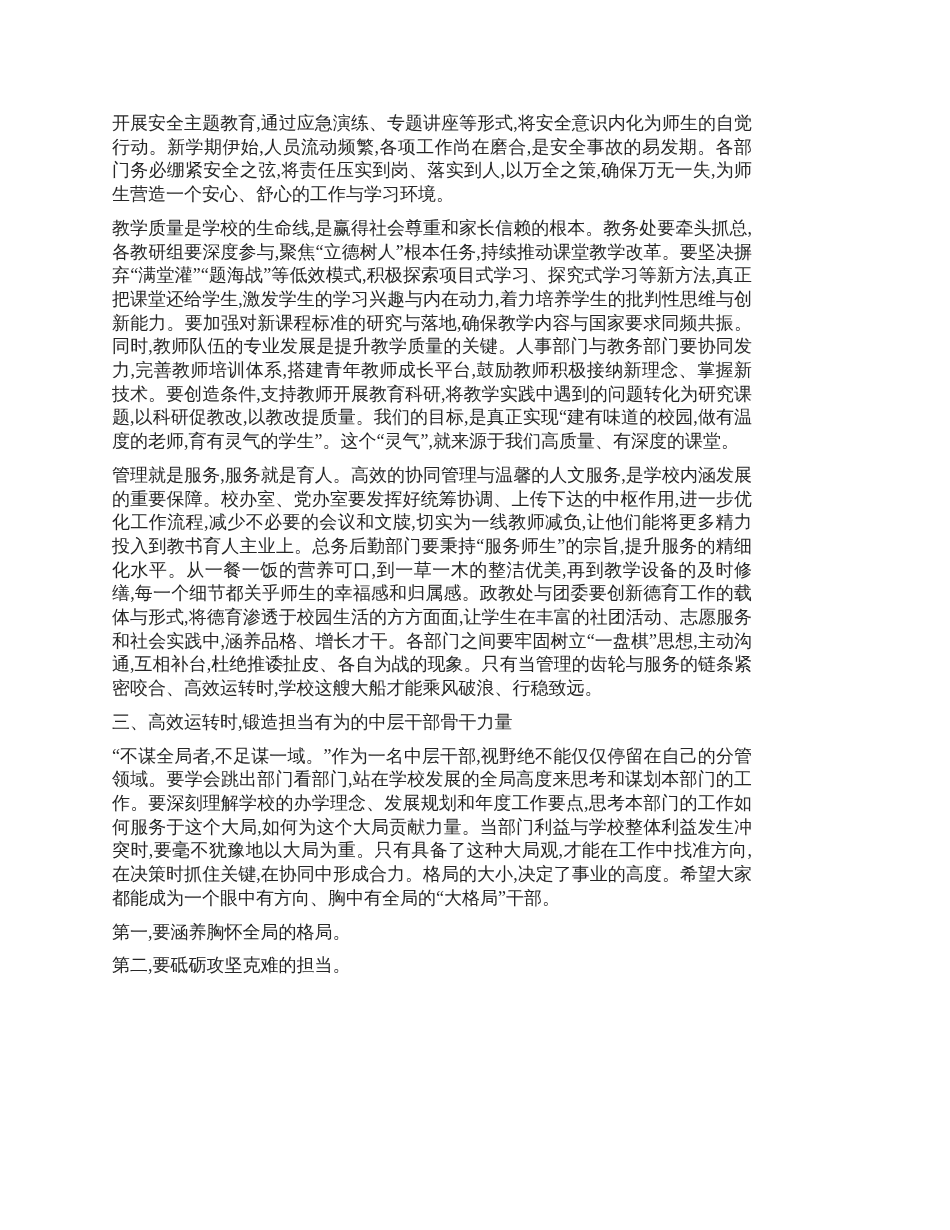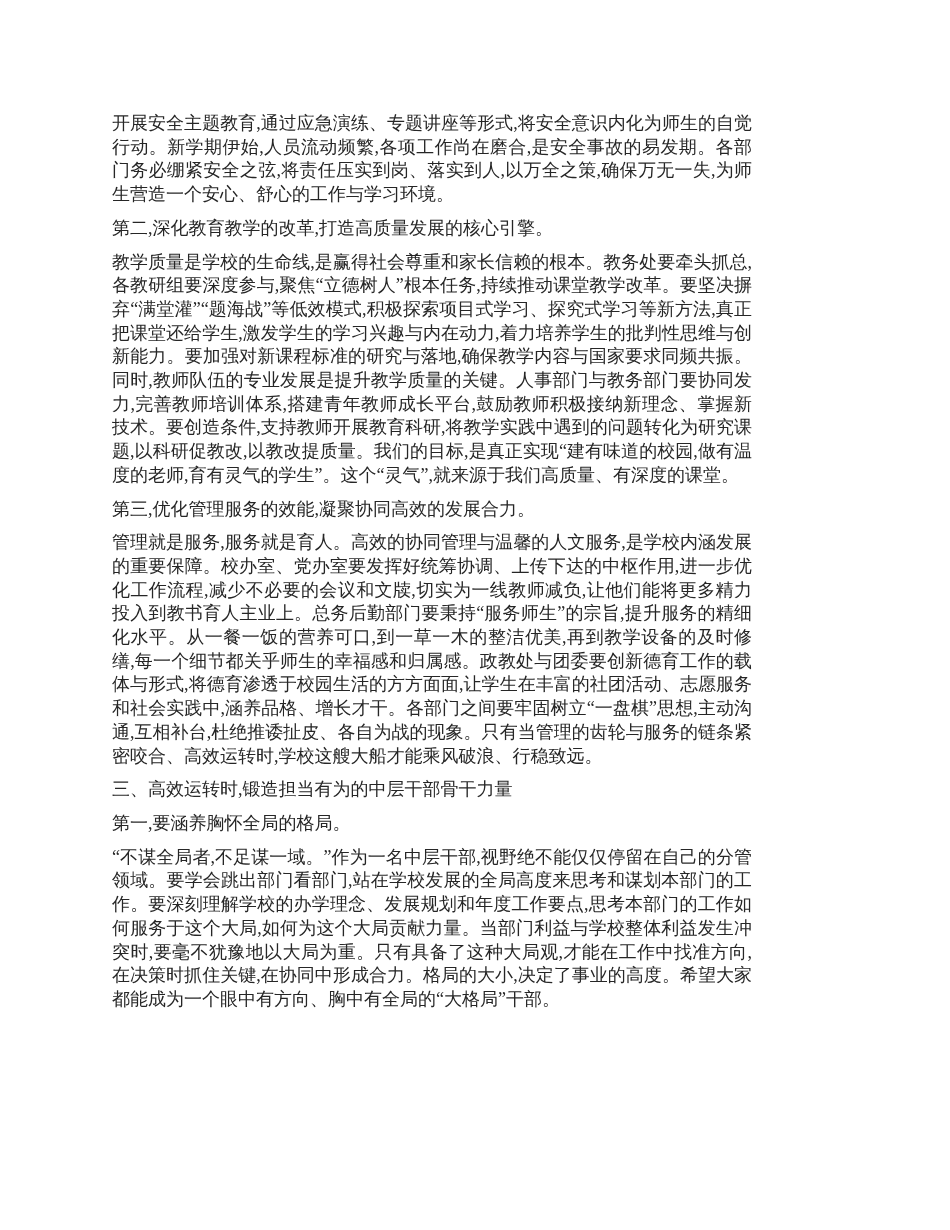--- a/index.html
+++ b/index.html
@@ -28,21 +28,20 @@
     text-justify: inter-ideograph;
     word-break: normal;
   }
 </style>
 </head>
 <body>
 
 <div class="page">
   <div class="doc">
     <p>开展安全主题教育,通过应急演练、专题讲座等形式,将安全意识内化为师生的自觉行动。新学期伊始,人员流动频繁,各项工作尚在磨合,是安全事故的易发期。各部门务必绷紧安全之弦,将责任压实到岗、落实到人,以万全之策,确保万无一失,为师生营造一个安心、舒心的工作与学习环境。</p>
-    <p>第二,深化教育教学的改革,打造高质量发展的核心引擎。</p>
     <p>教学质量是学校的生命线,是赢得社会尊重和家长信赖的根本。教务处要牵头抓总,各教研组要深度参与,聚焦“立德树人”根本任务,持续推动课堂教学改革。要坚决摒弃“满堂灌”“题海战”等低效模式,积极探索项目式学习、探究式学习等新方法,真正把课堂还给学生,激发学生的学习兴趣与内在动力,着力培养学生的批判性思维与创新能力。要加强对新课程标准的研究与落地,确保教学内容与国家要求同频共振。同时,教师队伍的专业发展是提升教学质量的关键。人事部门与教务部门要协同发力,完善教师培训体系,搭建青年教师成长平台,鼓励教师积极接纳新理念、掌握新技术。要创造条件,支持教师开展教育科研,将教学实践中遇到的问题转化为研究课题,以科研促教改,以教改提质量。我们的目标,是真正实现“建有味道的校园,做有温度的老师,育有灵气的学生”。这个“灵气”,就来源于我们高质量、有深度的课堂。</p>
-    <p>第三,优化管理服务的效能,凝聚协同高效的发展合力。</p>
     <p>管理就是服务,服务就是育人。高效的协同管理与温馨的人文服务,是学校内涵发展的重要保障。校办室、党办室要发挥好统筹协调、上传下达的中枢作用,进一步优化工作流程,减少不必要的会议和文牍,切实为一线教师减负,让他们能将更多精力投入到教书育人主业上。总务后勤部门要秉持“服务师生”的宗旨,提升服务的精细化水平。从一餐一饭的营养可口,到一草一木的整洁优美,再到教学设备的及时修缮,每一个细节都关乎师生的幸福感和归属感。政教处与团委要创新德育工作的载体与形式,将德育渗透于校园生活的方方面面,让学生在丰富的社团活动、志愿服务和社会实践中,涵养品格、增长才干。各部门之间要牢固树立“一盘棋”思想,主动沟通,互相补台,杜绝推诿扯皮、各自为战的现象。只有当管理的齿轮与服务的链条紧密咬合、高效运转时,学校这艘大船才能乘风破浪、行稳致远。</p>
     <p>三、高效运转时,锻造担当有为的中层干部骨干力量</p>
+    <p>“不谋全局者,不足谋一域。”作为一名中层干部,视野绝不能仅仅停留在自己的分管领域。要学会跳出部门看部门,站在学校发展的全局高度来思考和谋划本部门的工作。要深刻理解学校的办学理念、发展规划和年度工作要点,思考本部门的工作如何服务于这个大局,如何为这个大局贡献力量。当部门利益与学校整体利益发生冲突时,要毫不犹豫地以大局为重。只有具备了这种大局观,才能在工作中找准方向,在决策时抓住关键,在协同中形成合力。格局的大小,决定了事业的高度。希望大家都能成为一个眼中有方向、胸中有全局的“大格局”干部。</p>
     <p>第一,要涵养胸怀全局的格局。</p>
-    <p>“不谋全局者,不足谋一域。”作为一名中层干部,视野绝不能仅仅停留在自己的分管领域。要学会跳出部门看部门,站在学校发展的全局高度来思考和谋划本部门的工作。要深刻理解学校的办学理念、发展规划和年度工作要点,思考本部门的工作如何服务于这个大局,如何为这个大局贡献力量。当部门利益与学校整体利益发生冲突时,要毫不犹豫地以大局为重。只有具备了这种大局观,才能在工作中找准方向,在决策时抓住关键,在协同中形成合力。格局的大小,决定了事业的高度。希望大家都能成为一个眼中有方向、胸中有全局的“大格局”干部。</p>
+    <p>第二,要砥砺攻坚克难的担当。</p>
   </div>
 </div>
 
 </body></html>

